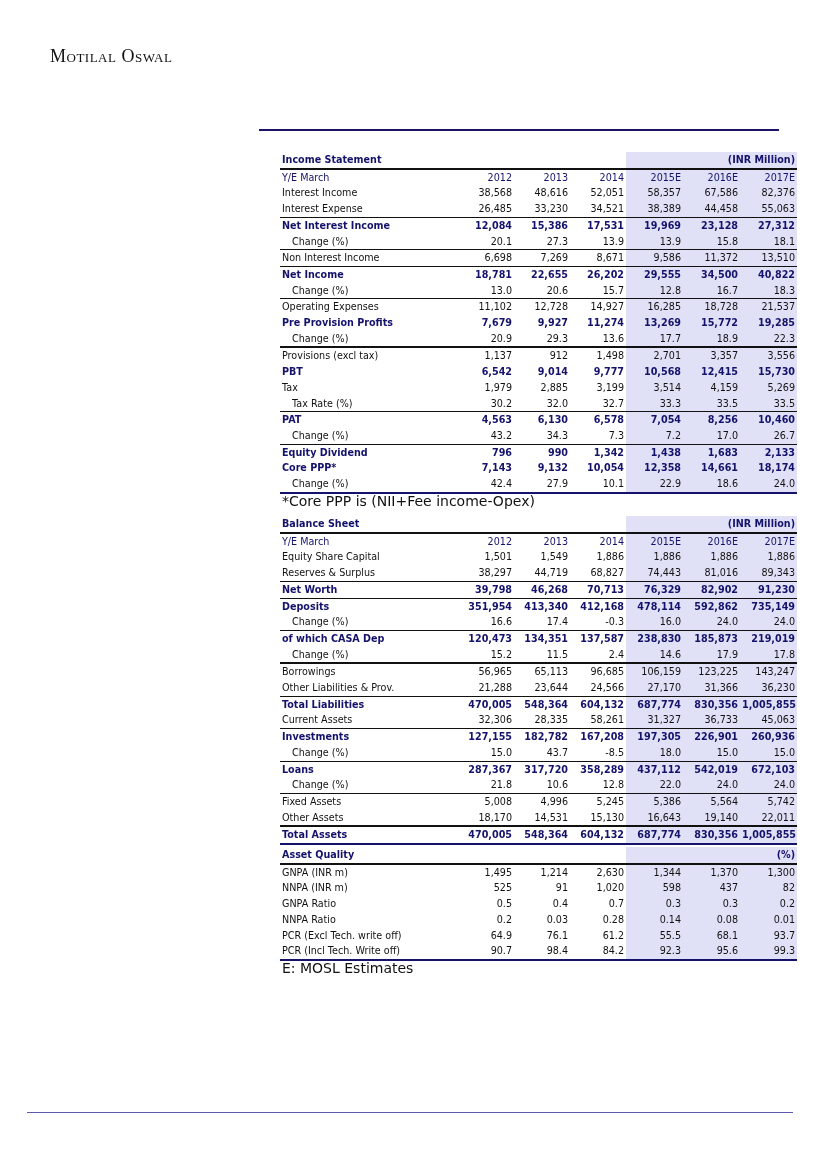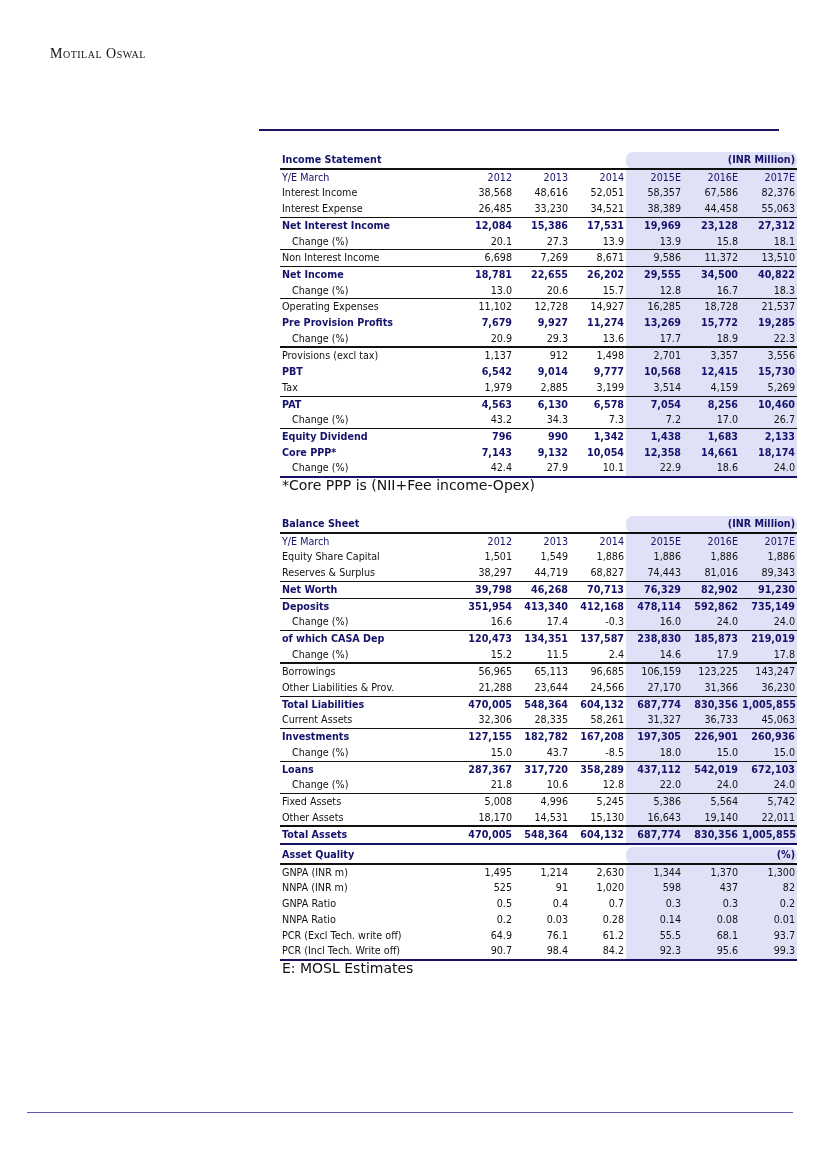--- a/index.html
+++ b/index.html
@@ -1,32 +1,32 @@
 <!DOCTYPE html>
 <html><head>
 <meta charset="utf-8">
 <style>
   html, body { margin: 0; padding: 0; background: #ffffff; }
   body { width: 827px; height: 1169px; position: relative; overflow: hidden;
          font-family: "DejaVu Sans", sans-serif; }
   .brand { position: absolute; left: 50px; top: 46px; font-family: "Liberation Serif", "DejaVu Serif", serif;
-           font-size: 14px; color: #111; letter-spacing: 0.5px; font-variant: small-caps; }
+           font-size: 18px; color: #111; letter-spacing: 0.5px; font-variant: small-caps; }
   .top-rule { position: absolute; left: 259px; top: 129px; width: 520px; height: 2px; background: #1a1464; }
   .bottom-rule { position: absolute; left: 27px; top: 1112px; width: 766px; height: 1px; background: #5e58b0; }
 
   .tbl { position: absolute; left: 260px; width: 517px; border-collapse: collapse; table-layout: fixed;
          font-family: "DejaVu Sans", sans-serif; font-size: 9.6px; color: #111; margin-left: 20px; }
   .tbl col.c-label { width: 178px; }
   .tbl col.c-num { width: 56px; }
   .tbl col.c-num2 { width: 57px; }
   .tbl td { padding: 0 2px; height: 15.7px; line-height: 15.7px; white-space: nowrap; overflow: visible; }
   .tbl td.num { text-align: right; }
   .tbl td.est { background: #e0e0f7; }
   .tbl tr.title td { font-weight: bold; color: #14126b; border-bottom: 2px solid #111; }
-  .tbl tr.title td.unit { text-align: right; border-radius: 7px; }
+  .tbl tr.title td.unit { text-align: right; }
   .tbl tr.hdr td { font-weight: normal; color: #14126b; }
   .tbl tr.bold td { font-weight: bold; color: #14126b; }
   .tbl tr.sub td.lbl { padding-left: 12px; }
   .tbl tr.bt td { border-top: 1px solid #111; }
   .tbl tr.bt2 td { border-top: 2px solid #111; }
   .tbl tr.bb td { border-bottom: 2px solid #14126b; }
   .tbl tr.note td { font-size: 14px; color: #111; font-weight: normal; background: none; }
   #income { top: 152px; }
   #balance { top: 516px; }
   #quality { top: 847px; }
@@ -171,20 +171,29 @@
       </tr>
       <tr>
         <td class="lbl">Tax</td>
         <td class="num">1,979</td>
         <td class="num">2,885</td>
         <td class="num">3,199</td>
         <td class="num est">3,514</td>
         <td class="num est">4,159</td>
         <td class="num est">5,269</td>
       </tr>
+      <tr class="sub">
+        <td class="lbl">Tax Rate (%)</td>
+        <td class="num">30.2</td>
+        <td class="num">32.0</td>
+        <td class="num">32.7</td>
+        <td class="num est">33.3</td>
+        <td class="num est">33.5</td>
+        <td class="num est">33.5</td>
+      </tr>
       <tr class="bold bt">
         <td class="lbl">PAT</td>
         <td class="num">4,563</td>
         <td class="num">6,130</td>
         <td class="num">6,578</td>
         <td class="num est">7,054</td>
         <td class="num est">8,256</td>
         <td class="num est">10,460</td>
       </tr>
       <tr class="sub">

